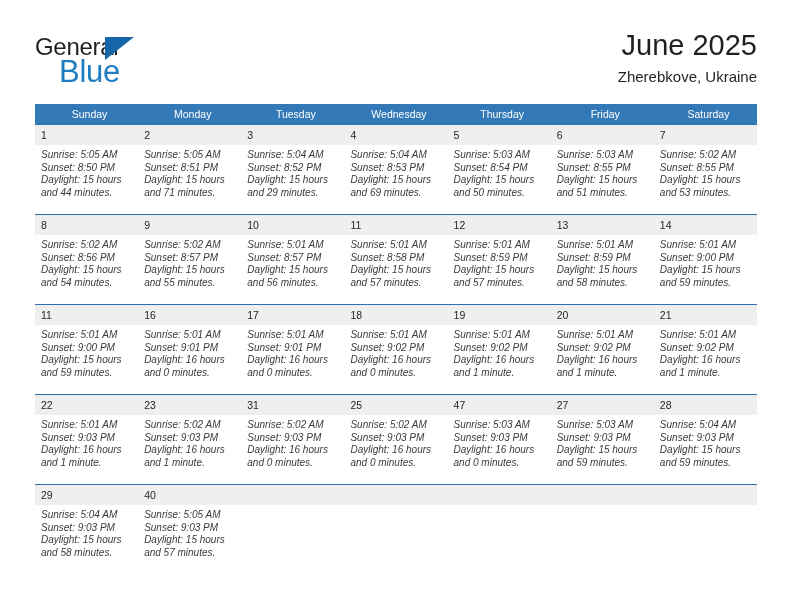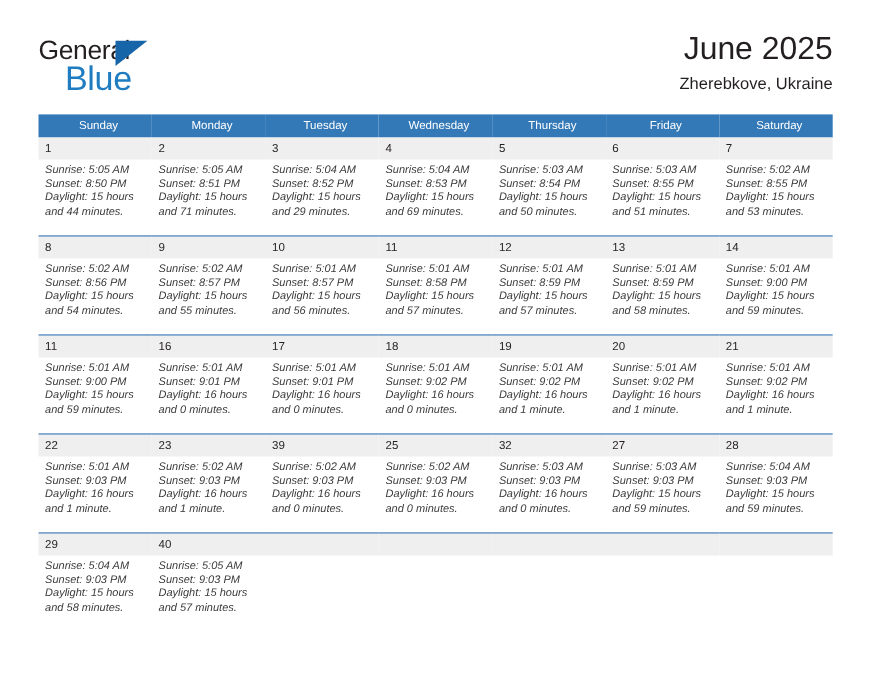--- a/index.html
+++ b/index.html
@@ -389,39 +389,39 @@
           <td>
             <div class="daynum">23</div>
             <div class="details">
               <div>Sunrise: 5:02 AM</div>
               <div>Sunset: 9:03 PM</div>
               <div>Daylight: 16 hours</div>
               <div>and 1 minute.</div>
             </div>
           </td>
           <td>
-            <div class="daynum">39</div>
+            <div class="daynum">31</div>
             <div class="details">
               <div>Sunrise: 5:02 AM</div>
               <div>Sunset: 9:03 PM</div>
               <div>Daylight: 16 hours</div>
               <div>and 0 minutes.</div>
             </div>
           </td>
           <td>
             <div class="daynum">25</div>
             <div class="details">
               <div>Sunrise: 5:02 AM</div>
               <div>Sunset: 9:03 PM</div>
               <div>Daylight: 16 hours</div>
               <div>and 0 minutes.</div>
             </div>
           </td>
           <td>
-            <div class="daynum">32</div>
+            <div class="daynum">47</div>
             <div class="details">
               <div>Sunrise: 5:03 AM</div>
               <div>Sunset: 9:03 PM</div>
               <div>Daylight: 16 hours</div>
               <div>and 0 minutes.</div>
             </div>
           </td>
           <td>
             <div class="daynum">27</div>
             <div class="details">

